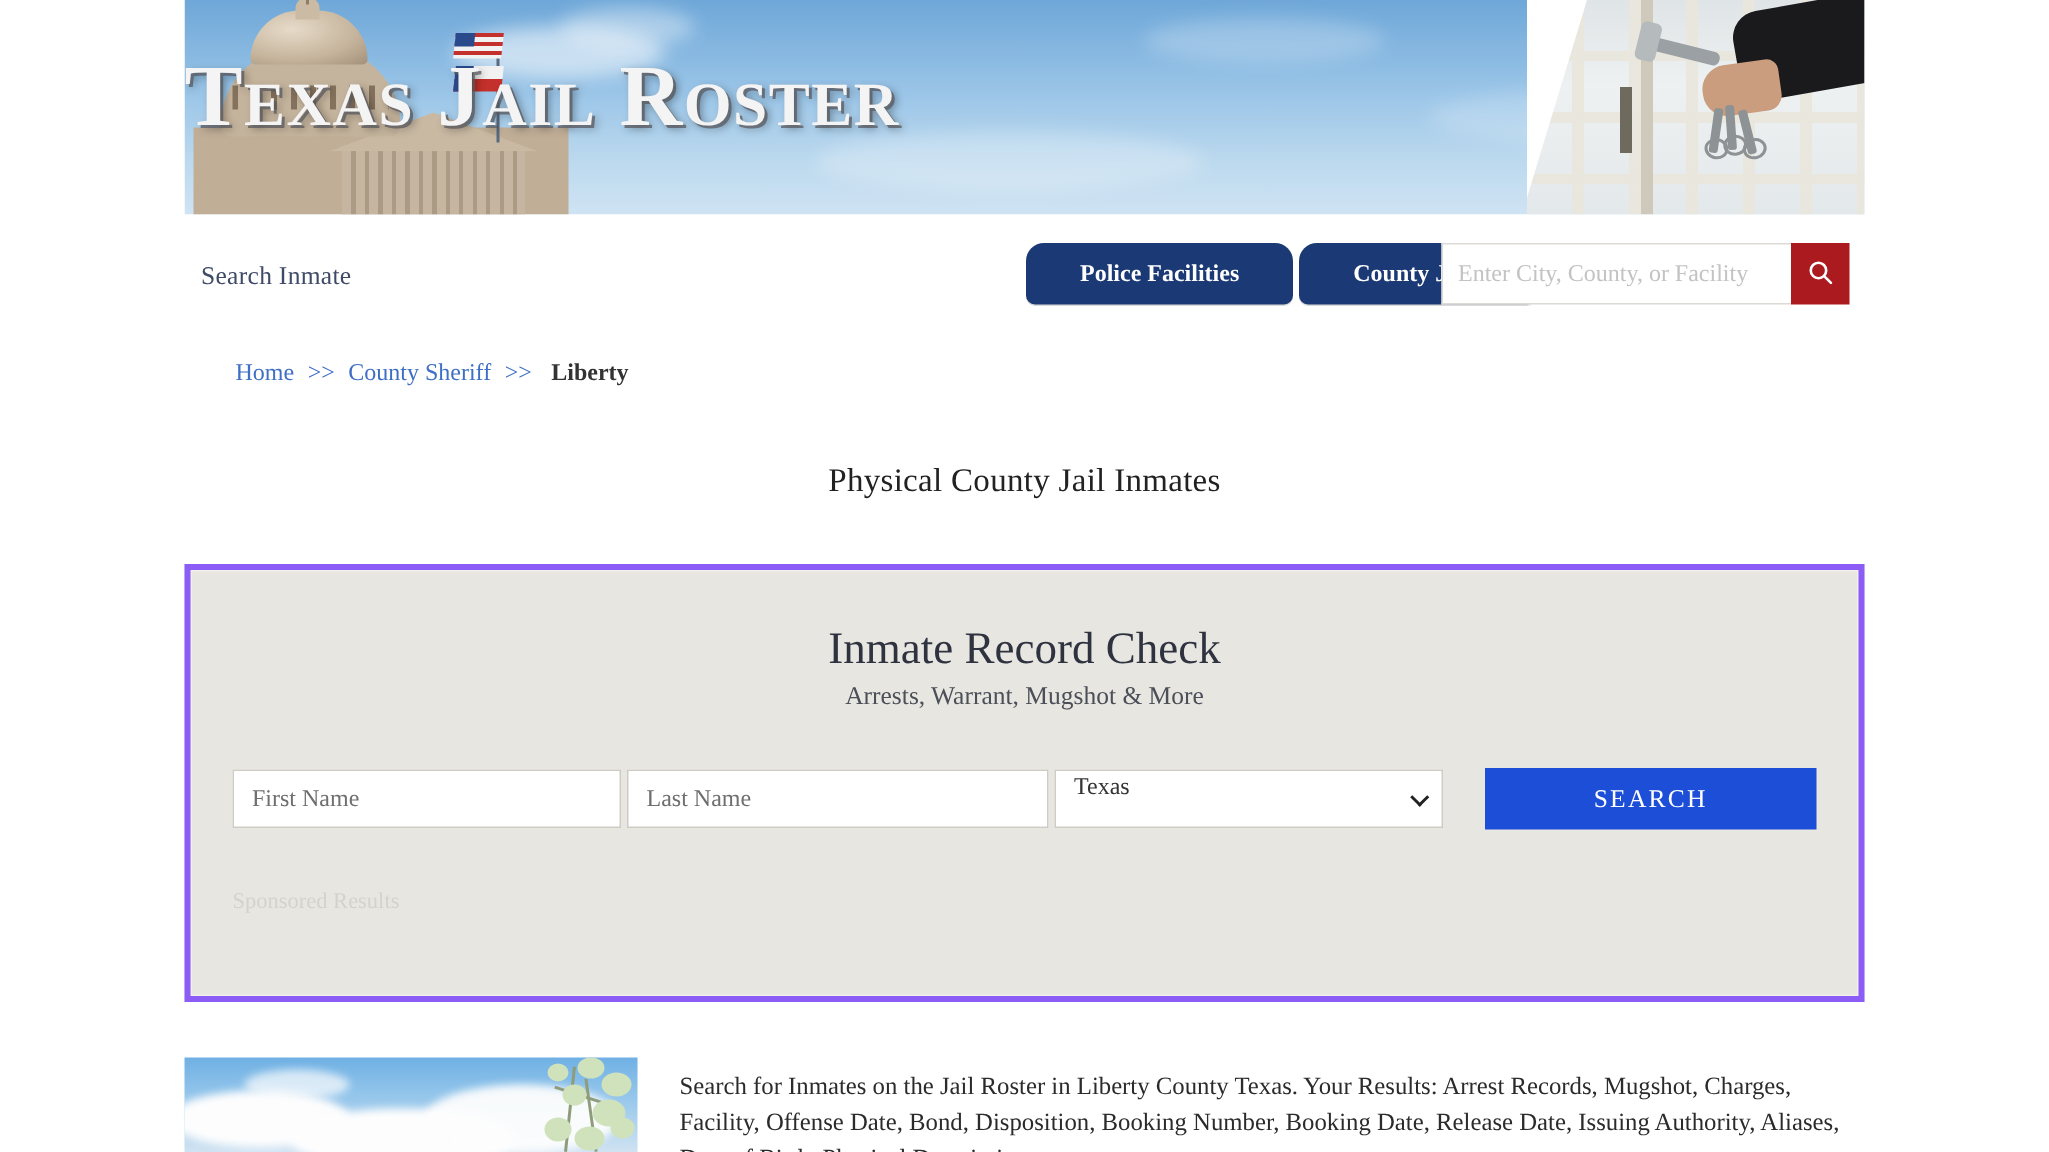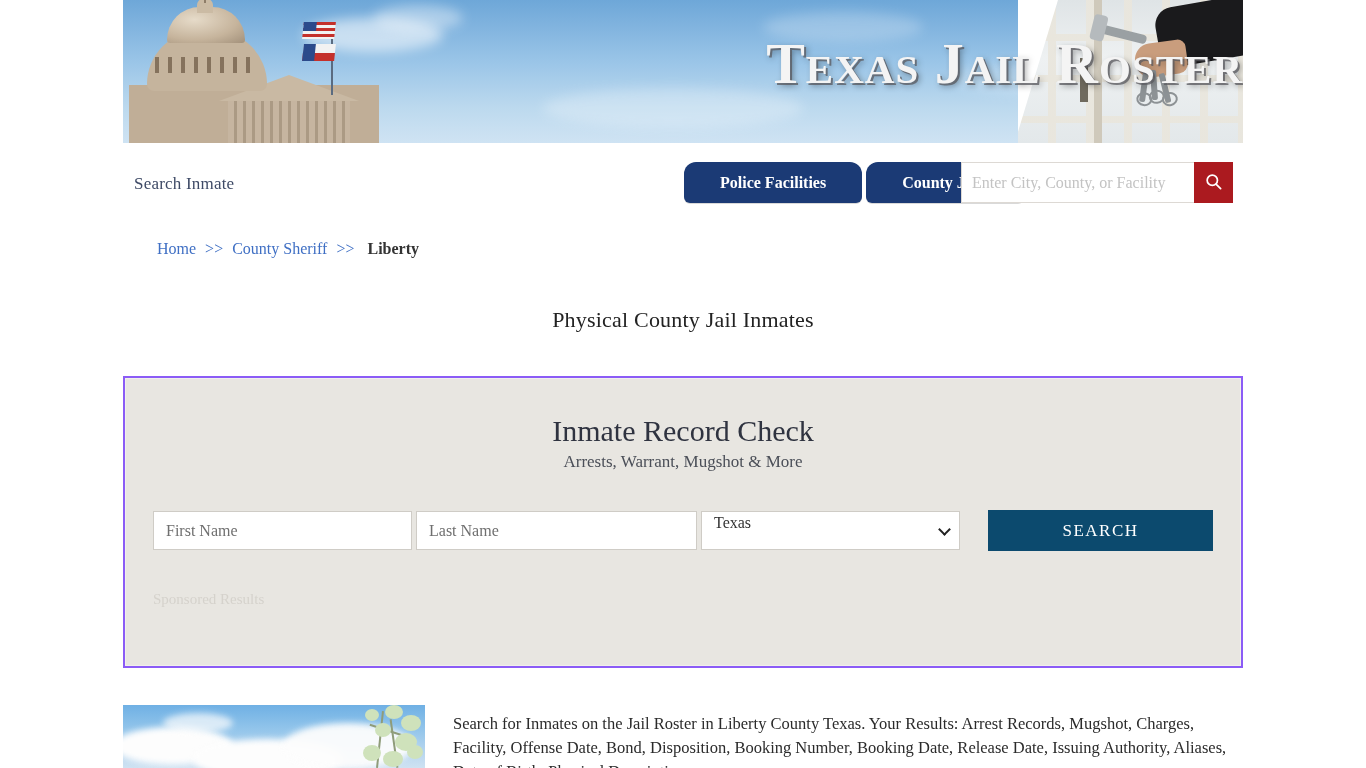--- a/index.html
+++ b/index.html
@@ -144,28 +144,27 @@
   }
   .wedge-blue{
     position:absolute; left:-58px; top:0; width:70px; height:143px;
     background:#5e9ad0;
     clip-path: polygon(0 0, 100% 0, 46% 100%, 0 100%);
   }
 
   
   .banner-title{
     position:absolute; left:0; right:0; top:30px;
-    text-align:right;
+    text-align:left;
     font-family:"Liberation Serif","DejaVu Serif",serif;
     font-size:58px; font-weight:700;
     letter-spacing:1px;
     color:#f4f4f4;
     text-shadow: 2px 2px 0 rgba(90,90,95,.75), 3px 3px 6px rgba(0,0,0,.35);
     font-variant: small-caps;
-    padding-left:40px;
   }
 
   
   .navrow{
     position:absolute; left:123px; top:143px; width:1120px; height:80px;
   }
   .search-inmate-label{
     position:absolute; left:11px; top:31px;
     font-size:17px; color:#3e4a66;
     letter-spacing:.2px;
@@ -210,21 +209,21 @@
     position:absolute; left:0; right:0; top:292px;
     text-align:center; font-size:22px; color:#222; font-weight:400;
     letter-spacing:.2px;
   }
 
   
   .panel{
     position:absolute; left:123px; top:376px;
     width:1120px; height:292px;
     background:#e8e6e1;
-    border:2px solid #8b5cf6;
+    border:4px solid #8b5cf6;
     box-shadow: inset 0 0 0 1px #f1efeb;
   }
   .panel-h1{
     text-align:center; margin-top:36px;
     font-size:30px; color:#2f3340; font-weight:400;
   }
   .panel-h2{
     text-align:center; margin-top:4px;
     font-size:17px; color:#4b4f58; font-weight:400;
   }
@@ -247,21 +246,21 @@
     font-size:16px; color:#333; padding:0 28px 17px 12px;
     -webkit-appearance:none; appearance:none; outline:none; cursor:pointer;
   }
   .selwrap .chev{
     position:absolute; right:11px; top:14px; pointer-events:none;
     width:9px; height:9px; border-right:2px solid #222; border-bottom:2px solid #222;
     transform: rotate(45deg);
   }
   .search-submit{
     flex:1; height:41px; margin-left:24px;
-    background:#0c4a6e; border:none; color:#fff;
+    background:#1d4ed8; border:none; color:#fff;
     font-family:"Liberation Serif","DejaVu Serif",serif;
     font-size:17px; letter-spacing:1.5px; cursor:pointer;
   }
   .sponsored{
     margin:40px 0 0 28px; font-size:15px; color:#d5d2cc;
   }
 
   
   .bottom{
     position:absolute; left:123px; top:705px; width:1120px; height:63px;

